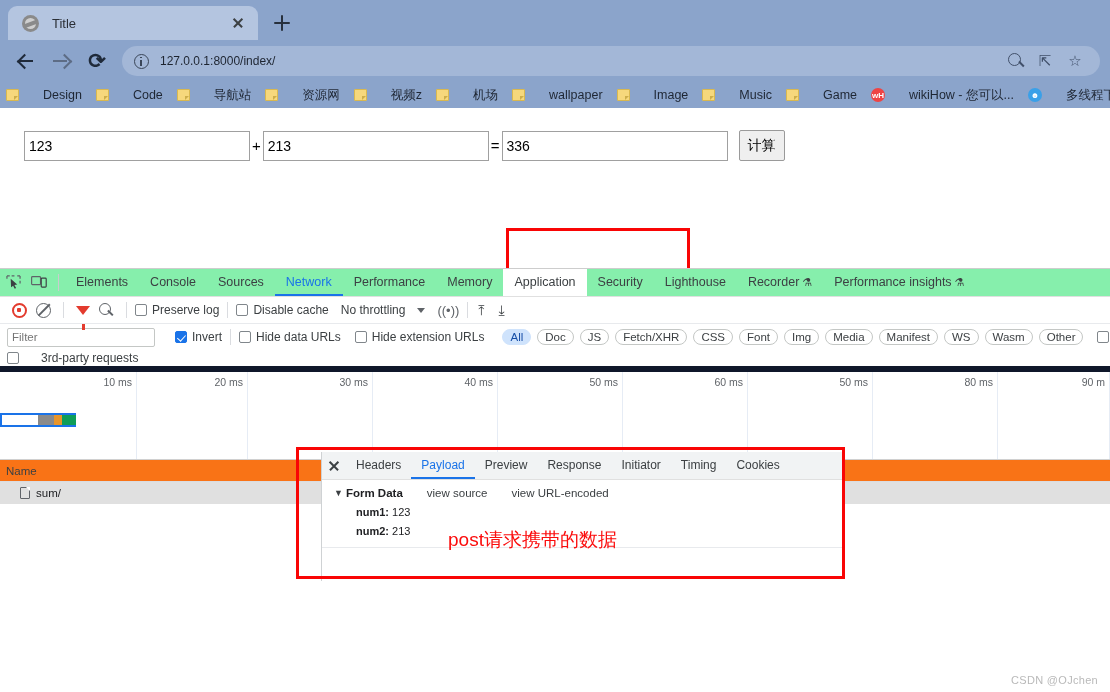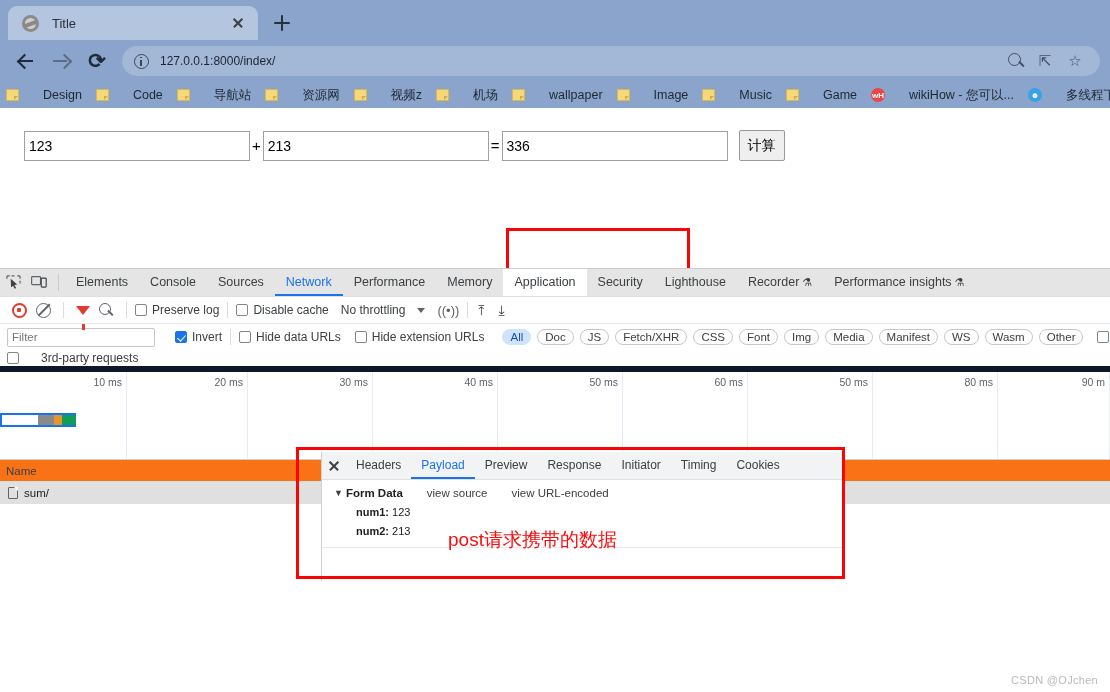--- a/index.html
+++ b/index.html
@@ -114,21 +114,21 @@
     height:31px; padding:0 8px; border:1px solid #9a9a9a; background:#efefef;
     font-size:14px; color:#000; border-radius:2px; font-family:"Liberation Sans", sans-serif;
   }
   .annot-box { position:absolute; border:3px solid #f90505; }
   .annot-text { position:absolute; color:#fb0d0d; font-size:16.5px; white-space:nowrap; }
 
   
   #devtools { position:absolute; left:0; top:268px; width:1110px; height:424px; background:#fff;
               border-top:1px solid #cdcdcd; }
 
-  .dt-tabs { height:28px; background:#e5e5e5; display:flex; align-items:center; border-bottom:1px solid #e0e0e0; position:relative;}
+  .dt-tabs { height:28px; background:#86efac; display:flex; align-items:center; border-bottom:1px solid #e0e0e0; position:relative;}
   .dt-icon-btn { width:26px; height:26px; position:relative; flex:0 0 auto; }
   .inspect-ic svg, .device-ic svg { display:block; margin:5px auto; }
   .dt-sep { width:1px; height:17px; background:#c9ccce; margin:0 6px; flex:0 0 auto;}
   .dt-tab { font-size:12.5px; color:#3c4043; padding:0 11px; line-height:27px; height:27px; white-space:nowrap; flex:0 0 auto;}
   .dt-tab.sel { color:#1a73e8; border-bottom:2px solid #1a73e8; }
   .dt-tab.app-sel { background:#ffffff; }
   .flask { font-size:11px; margin-left:3px; }
 
   .dt-toolbar { height:27px; display:flex; align-items:center; padding:0 7px; border-bottom:1px solid #e8eaed; background:#fff;}
   .rec-ic { width:15px; height:15px; border:2px solid #e33b2e; border-radius:50%; position:relative; flex:0 0 auto;}
@@ -164,21 +164,21 @@
   .ov-tick { position:absolute; top:0; bottom:0; border-right:1px solid #e6ecf5; }
   .ov-tick span { position:absolute; right:4px; top:4px; font-size:10.5px; color:#5f6368; }
   .ov-bar { position:absolute; left:0; top:41px; width:76px; height:14px; background:#1a73e8; }
   .ov-bar-inner { position:absolute; left:2px; top:2px; right:2px; height:10px; background:#fff; }
   .ov-seg { position:absolute; top:2px; height:10px; }
 
   
   .req-header { height:22px; background:#f97316; border-bottom:1px solid #dadce0;
                 display:flex; align-items:center; position:relative;}
   .req-header .colname { font-size:11.5px; color:#3c4043; padding-left:6px; }
-  .req-row { height:22px; background:#e0e0e0; display:flex; align-items:center; }
+  .req-row { height:22px; background:#e0e0e0; display:flex; align-items:center;padding-left:12px; }
   .req-row .fname { font-size:11.5px; color:#202124; padding-left:8px; display:flex; align-items:center;}
   .file-ic { width:10px; height:12px; border:1.2px solid #5f6368; border-radius:1px; margin-right:6px; flex:0 0 auto; position:relative;}
   .file-ic::after{ content:""; position:absolute; right:-1px; top:-1px; border-width:0 4px 4px 0; border-style:solid;
                    border-color:transparent #fff transparent transparent;}
 
   
   #detail-pane { position:absolute; left:321px; top:452px; width:524px; height:129px;
                  background:#fff; border-left:1px solid #cfd2d4; }
   .dp-tabs { height:28px; background:#f1f3f4; display:flex; align-items:center; border-bottom:1px solid #e0e0e0;}
   .dp-close { width:24px; height:26px; position:relative; flex:0 0 auto;}
@@ -393,21 +393,21 @@
         <span class="cb"></span>
       </div>
   </div>
 
   <div class="dt-thirdparty">
     <span class="cb"></span>
     <span class="dt-label">3rd-party requests</span>
   </div>
 
   <div class="dt-overview">
-    <div class="ov-tick" style="left:4px;width:123px">
+    <div class="ov-tick" style="left:14px;width:123px">
         <span>10 ms</span>
       </div>
     <div class="ov-tick" style="left:123px;width:125px">
         <span>20 ms</span>
       </div>
     <div class="ov-tick" style="left:248px;width:125px">
         <span>30 ms</span>
       </div>
     <div class="ov-tick" style="left:373px;width:125px">
         <span>40 ms</span>

